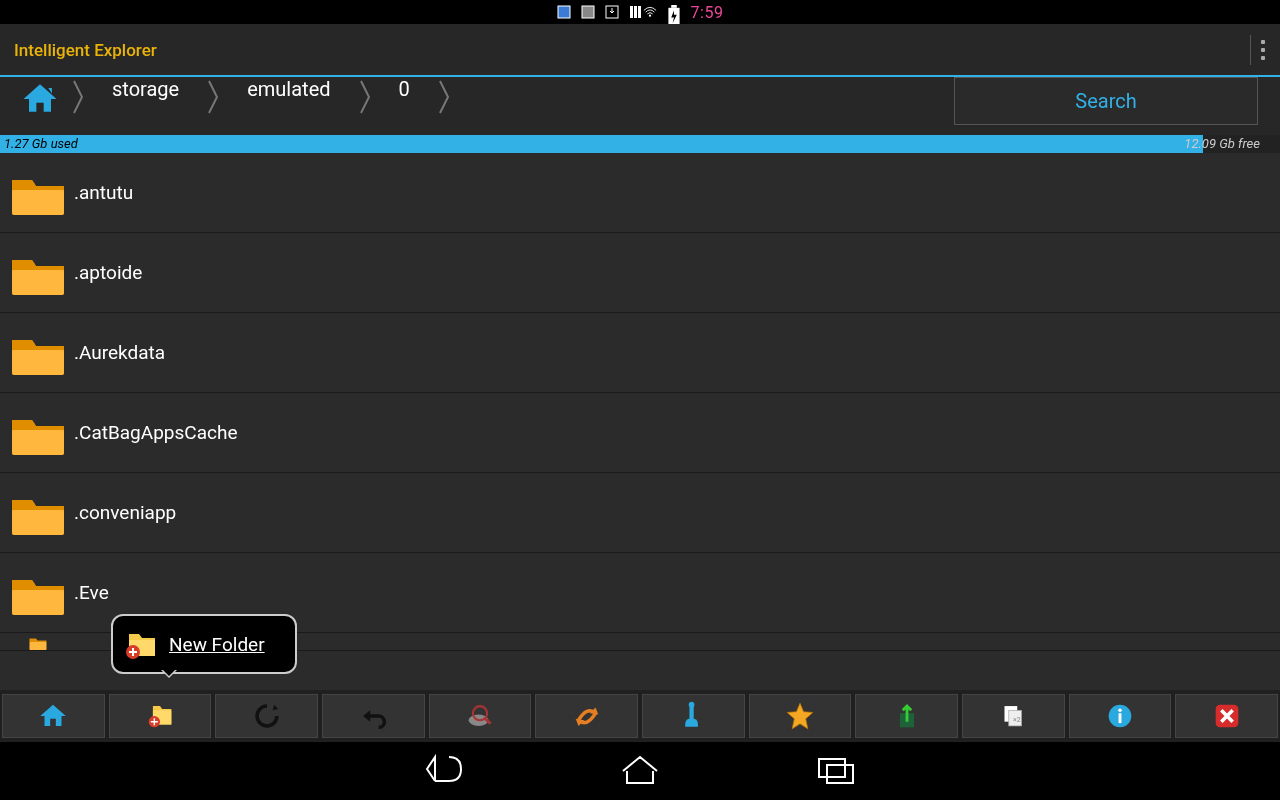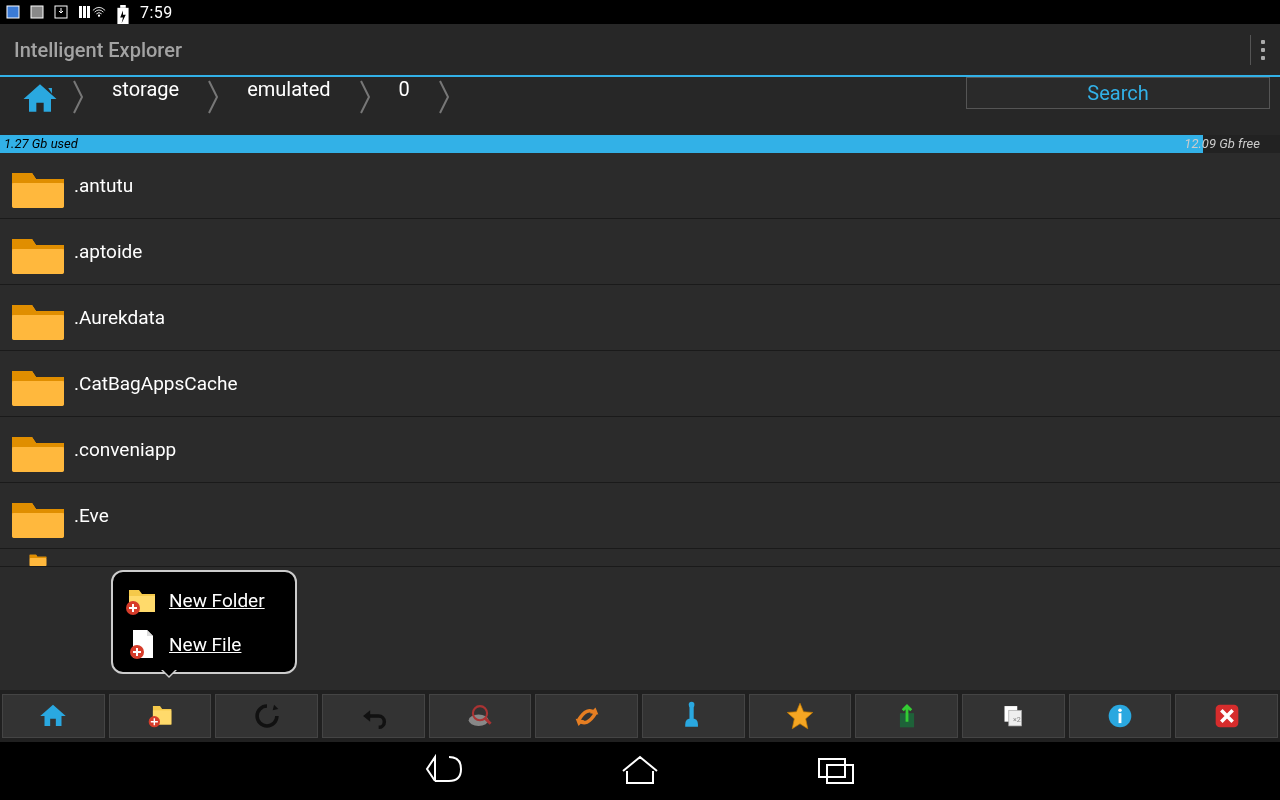--- a/index.html
+++ b/index.html
@@ -1,49 +1,49 @@
 <!DOCTYPE html>
 <html><head>
 <meta charset="utf-8">
 <style>
   * { margin: 0; padding: 0; box-sizing: border-box; font-family: Roboto, Arial, sans-serif; }
   html, body { width: 1280px; height: 800px; overflow: hidden; background: #000; color: #fff; }
   .screen { width: 1280px; height: 800px; display: flex; flex-direction: column; background: #2b2b2b; }
 
   
-  .statusbar { height: 24px; background: #000; display: flex; align-items: center; justify-content: flex-start; padding: 0 6px; font-size: 14px; color: #ffffff; }
+  .statusbar { height: 24px; background: #000; display: flex; align-items: center; justify-content: center; padding: 0 6px; font-size: 14px; color: #ec4899; }
   .statusbar .left, .statusbar .right { display: flex; align-items: center; gap: 10px; }
   .stat-icon { width: 14px; height: 14px; display: inline-block; }
   .clock { font-size: 16px; letter-spacing: .5px; }
 
   
   .titlebar { height: 53px; background: #272727; display: flex; align-items: center; justify-content: space-between; padding: 0 14px; border-bottom: 2px solid #32b1e7; }
-  .titlebar .title { color: #a3a3a3; font-size: 20px; font-weight: 500; }
+  .titlebar .title { color: #eab308; font-size: 17px; font-weight: 500; }
   .overflow { width: 16px; display: flex; flex-direction: column; gap: 4px; align-items: center; padding-left:8px; border-left:1px solid #555; height:30px; justify-content:center;}
   .overflow span { width: 4px; height: 4px; background: #aaa; border-radius: 1px; }
 
   
   .crumbrow { height: 58px; background: #272727; display: flex; padding-left: 18px; }
   .home-ic svg { width: 44px; height: 44px; }
   .sep { width: 20px; height: 40px; display:flex; align-items:center; justify-content:center; margin: 0 6px;}
   .sep svg { width: 12px; height: 36px; stroke: #777; stroke-width: 2; fill: none; }
   .crumb { color: #fff; font-size: 20px; padding: 0 18px; }
   .spacer { flex: 1; }
-  .searchbtn { width: 304px; height: 32px; border: 1px solid #555; display: flex; align-items: center; justify-content: center; color: #32b1e7; font-size: 20px; margin-right: 10px; background:#2a2a2a;}
+  .searchbtn { width: 304px; height: 48px; border: 1px solid #555; display: flex; align-items: center; justify-content: center; color: #32b1e7; font-size: 20px; margin-right: 22px; background:#2a2a2a;}
 
   
   .storagebar { height: 18px; background: #32b1e7; position: relative; font-size: 13px; color: #000; font-style: italic; }
   .storagebar .used { position: absolute; left: 4px; top: 0; line-height: 18px; }
   .storagebar .free { position: absolute; right: 20px; top: 0; line-height: 18px; color:#ccc;}
   .storagebar .fill { position:absolute; left:0; top:0; bottom:0; background:#32b1e7; width:100%;}
   .storagebar .bg { position:absolute; right:0; top:0; bottom:0; background:#222; width:6%;}
 
   
   .filelist { flex: 1; overflow: hidden; background: #2b2b2b; position: relative; }
-  .filerow { display: flex; align-items: center; height: 66px; padding-left: 2px; border-bottom: 1px solid #1a1a1a; }
+  .filerow { display: flex; align-items: center; height: 80px; padding-left: 2px; border-bottom: 1px solid #1a1a1a; }
   .filerow:last-child { height: 20px; border:none;}
   .folder-ic { width: 60px; height: 50px; margin: 0 6px; flex-shrink:0;}
   .filename { font-size: 19px; color: #fff; }
 
   
   .popup { position: absolute; left: 111px; bottom: 16px; width: 186px; background: #000; border: 2px solid #ccc; border-radius: 12px; padding: 6px 4px; }
   .popup::after { content:""; position:absolute; bottom:-14px; left:48px; border:8px solid transparent; border-top-color:#ccc;}
   .popup::before { content:""; position:absolute; bottom:-11px; left:49px; border:7px solid transparent; border-top-color:#000; z-index:1;}
   .popup-item { display: flex; align-items: center; gap: 10px; padding: 4px 6px; }
   .popup-item .pic { width: 36px; height: 36px; }
@@ -205,29 +205,20 @@
 
   <div class="popup">
     <div class="popup-item">
       <svg class="pic" viewBox="0 0 36 36">
             <path d="M6 8h10l3 4h13v18H6z" fill="#f5c94a"></path>
             <rect x="6" y="14" width="26" height="16" fill="#ffda6b"></rect>
             <circle cx="10" cy="26" r="7" fill="#d63c2a"></circle>
             <path d="M10 22v8M6 26h8" stroke="#fff" stroke-width="2"></path>
           </svg>
       <span class="lbl">New Folder</span>
-    </div>
-    <div class="popup-item">
-      <svg class="pic" viewBox="0 0 36 36">
-            <path d="M10 4h14l6 6v22H10z" fill="#fff"></path>
-            <path d="M24 4v6h6" fill="#ddd"></path>
-            <circle cx="14" cy="26" r="7" fill="#d63c2a"></circle>
-            <path d="M14 22v8M10 26h8" stroke="#fff" stroke-width="2"></path>
-          </svg>
-      <span class="lbl">New File</span>
     </div>
   </div>
 </div>
 
 <div class="toolbar">
   <div class="tbtn">
         <svg viewBox="0 0 48 48">
           <path d="M24 8 L42 24 H36 V38 H28 V28 H20 V38 H12 V24 H6 Z" fill="#2aa8e0"></path>
         </svg>
       </div>

